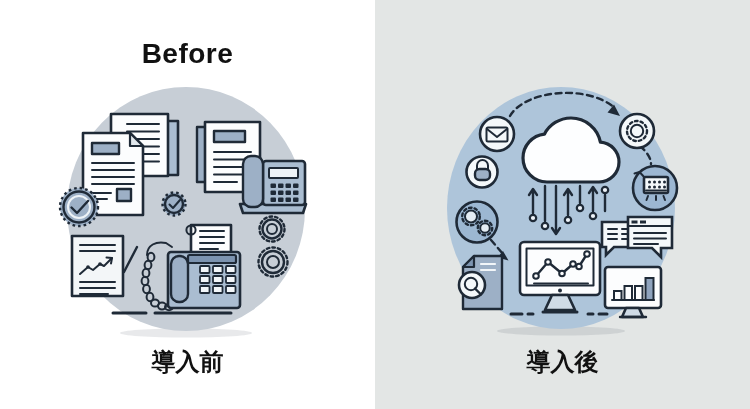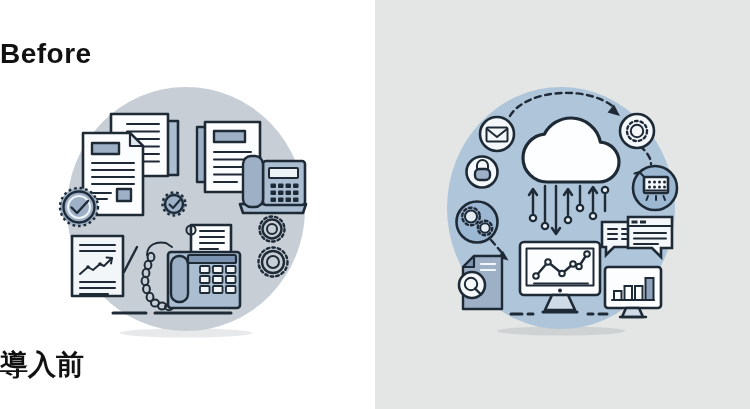--- a/index.html
+++ b/index.html
@@ -7,24 +7,24 @@
     --before-bg:#ffffff; --after-bg:#e3e6e5;
     --before-circle:#c7ced6; --after-circle:#aec5da;
     --accent-blue:#9db0c6; --accent-blue-light:#aabdd1; --accent-blue-dark:#7d94b0;
     --paper:#fcfdfe; --chip:#f4f8fa; --inner-chip:#9cb7d2;
   }
   html,body{margin:0;padding:0}
   body{width:750px;height:409px;overflow:hidden;display:flex;font-family:"Liberation Sans",sans-serif}
   .panel{position:relative;width:375px;height:409px}
   .panel.before{background:var(--before-bg,#fff)}
   .panel.after{background:var(--after-bg,#e3e6e5)}
-  .panel-title{position:absolute;top:38px;left:0;width:100%;margin:0;
+  .panel-title{position:absolute;top:38px;left:0;width:100%;margin:0;text-align:center;
     font-size:28px;font-weight:700;color:var(--text,#111);letter-spacing:.5px}
-  .panel-caption{position:absolute;top:346px;left:0;width:100%;
-    font-size:28px;font-weight:700;color:var(--text,#111)}
+  .panel-caption{position:absolute;top:346px;left:0;width:100%;text-align:center;
+    font-size:24px;font-weight:700;color:var(--text,#111)}
   svg.illustration{position:absolute;left:0;top:0;display:block}
 
   .circle-before{fill:var(--before-circle,#c7ced6)}
   .circle-after{fill:var(--after-circle,#aec5da)}
   .ln{fill:none;stroke:var(--outline,#1f2a37);stroke-width:2.4;stroke-linecap:round;stroke-linejoin:round}
   .thin{stroke-width:2}
   .thick{stroke-width:3}
   .dash{stroke-dasharray:6 4.5}
   .teeth{stroke-dasharray:2.6 3}
   .paper{fill:var(--paper,#fcfdfe);stroke:var(--outline);stroke-width:2.6;stroke-linejoin:round}
@@ -286,13 +286,14 @@
     <g>
       <path d="M99,256 h28 v53 h-39 v-42 z" class="blue" stroke-width="2.6"></path>
       <path d="M99,256 v11 h-11 z" class="blue-dark"></path>
       <path d="M106,264 h14 M106,270 h14" stroke="#f2f6f9" stroke-width="2.2" fill="none" stroke-linecap="round"></path>
       <circle cx="97" cy="285" r="13" class="white-chip"></circle>
       <circle cx="96" cy="284" r="6.2" class="ln thin"></circle>
       <path class="ln" d="M100,288.5 L106,294.5"></path>
     </g>
   </svg>
 
+  <div class="panel-caption">導入後</div>
 </div>
 
 </body></html>

